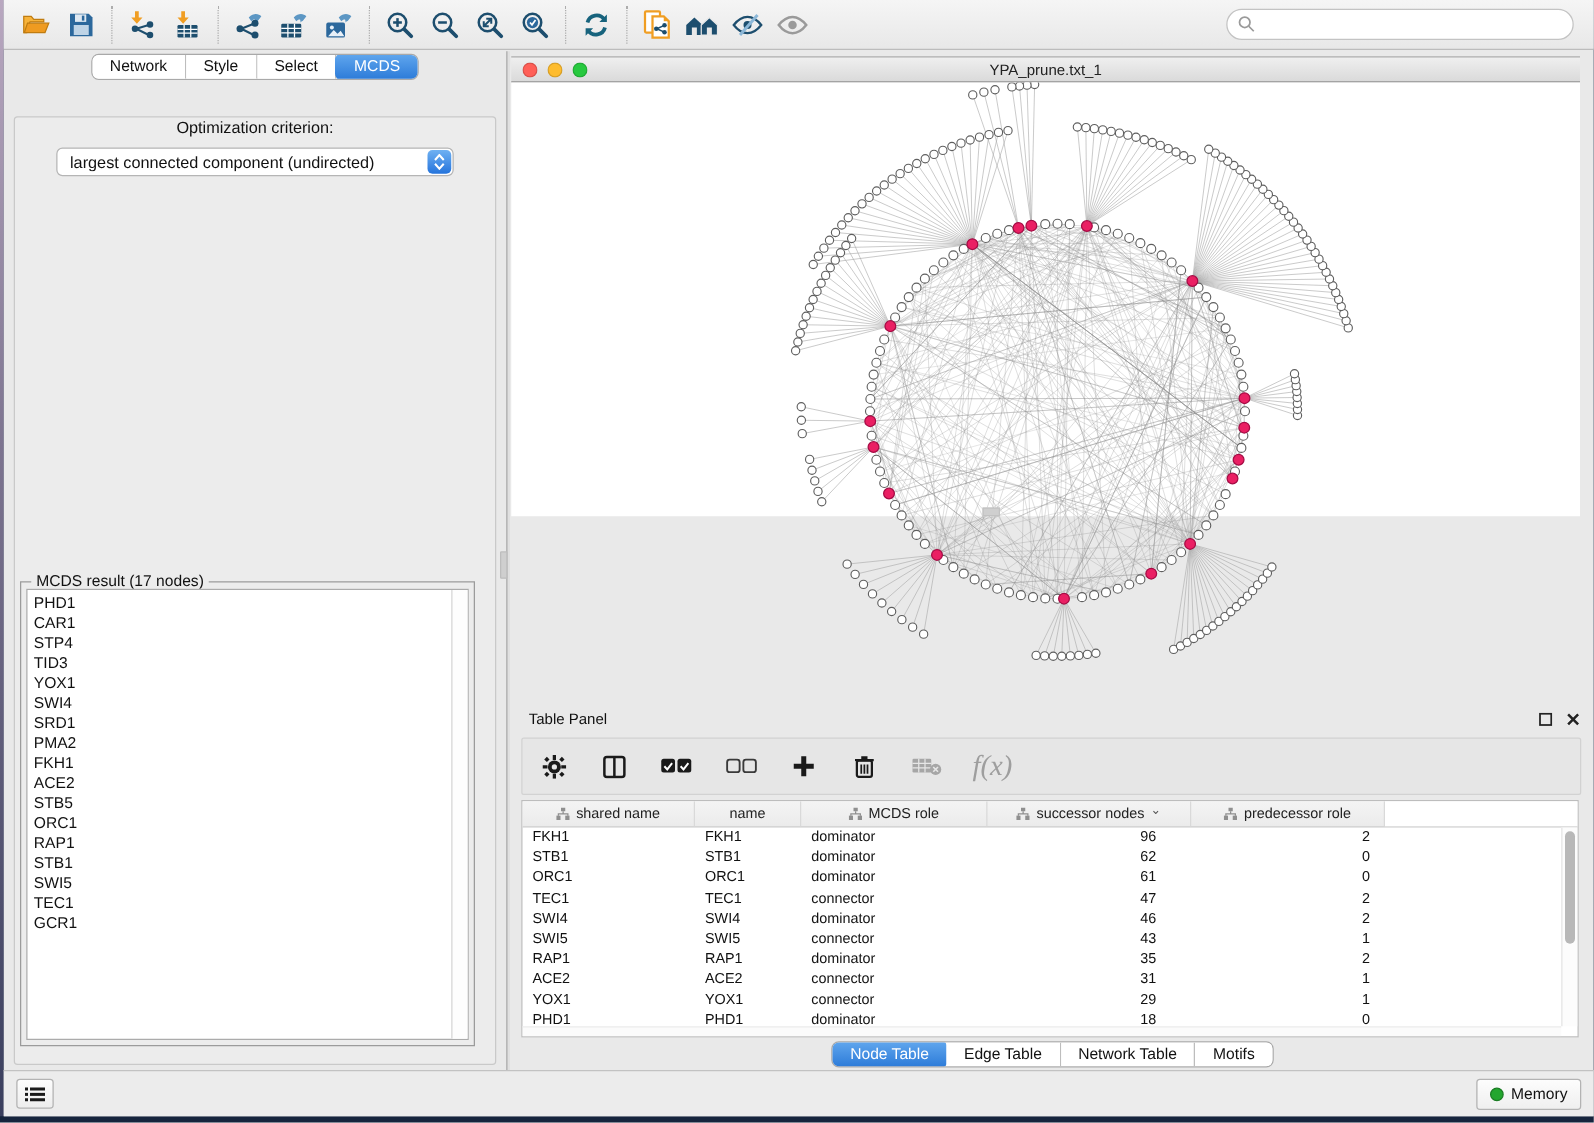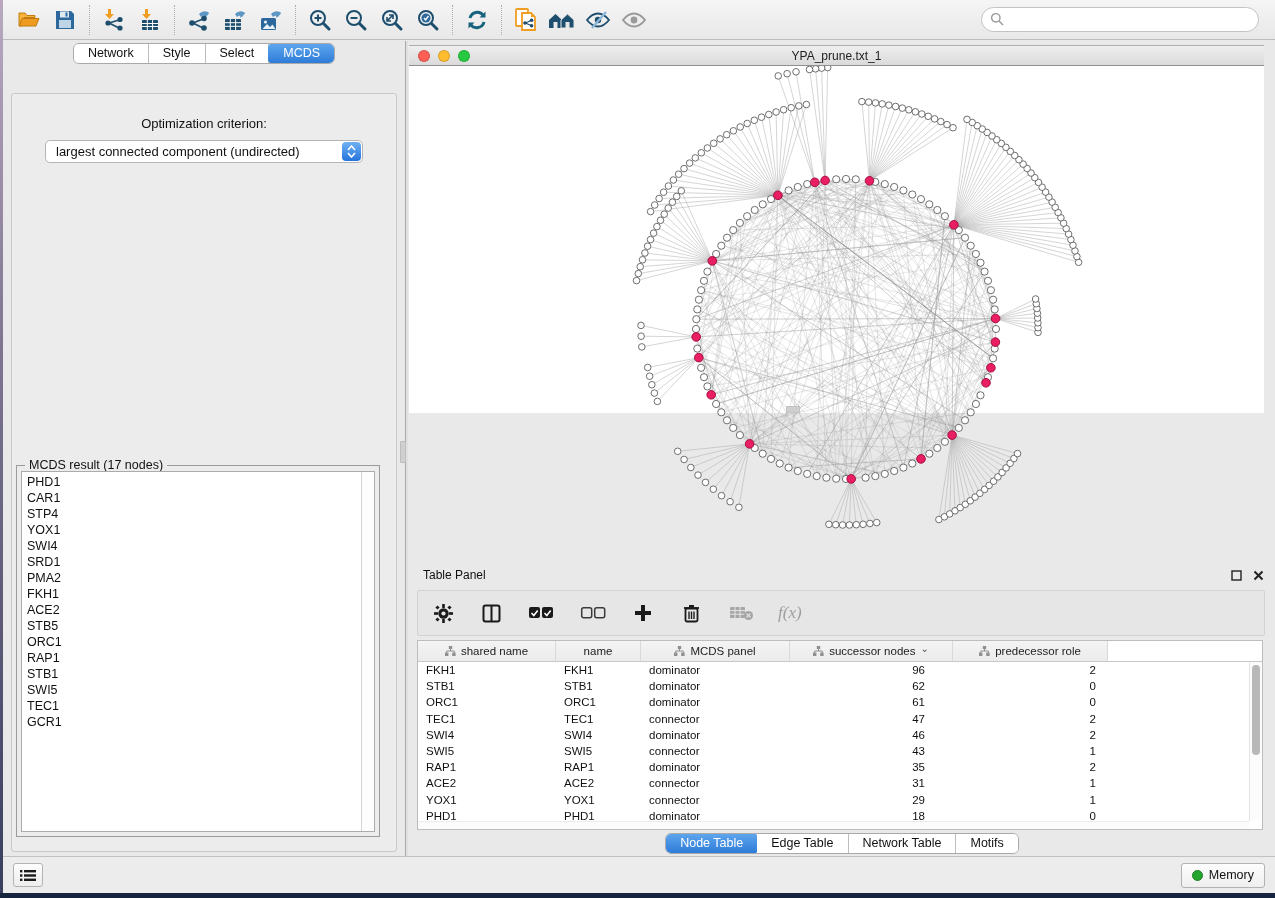--- a/index.html
+++ b/index.html
@@ -25,21 +25,21 @@
   .cpanel { position:absolute; left:0; top:0; width:402px; bottom:0; }
   .panel-head { height:26px; display:flex; align-items:center; padding:0 10px; font-size:12px; color:#111; }
   .panel-head .ctrls { margin-left:auto; display:flex; gap:8px; align-items:center; }
   .wctl { width:14px; height:14px; display:flex; align-items:center; justify-content:center; background:none; border:0; padding:0; }
   .tabs-row { display:flex; justify-content:center; margin-top:2px; }
   .seg { display:flex; border:1px solid #a9a9a9; border-radius:6px; background:#fff; overflow:hidden; height:21px; }
   .seg .tab { font-size:12.5px; color:#111; background:#fff; border:0; border-right:1px solid #bdbdbd; padding:0 14px; height:100%; line-height:19px; }
   .seg .tab:last-child { border-right:0;text-align:right; }
   .seg .tab.active { background:linear-gradient(180deg,#61a7ee,#2b7ad8); color:#fff; border-radius:5px; margin:-1px; height:21px; border-right:0; padding:0 15px; }
   .tab-content { position:absolute; left:8px; right:8px; top:52px; bottom:4px; background:#ececec; border:1px solid #c9c9c9; border-radius:3px; }
-  .opt-label { text-align:center; font-size:13px; color:#111; margin-top:22px; }
+  .opt-label { text-align:center; font-size:13px; color:#111; }
   .combo { position:relative; margin:9px auto 0; width:318px; height:23px; background:#fff; border:1px solid #b5b5b5; border-radius:5px; display:flex; align-items:center; }
   .combo-text { font-size:13px; color:#111; padding-left:10px; flex:1; white-space:nowrap; overflow:hidden; }
   .combo-step { width:19px; height:19px; margin-right:1px; border-radius:4px; background:linear-gradient(180deg,#6fb1f2,#2574dc); display:flex; flex-direction:column; align-items:center; justify-content:center; gap:1px; }
   .btn-row { display:flex; justify-content:center; gap:14px; margin-top:14px; }
   .aqua-btn { height:23px; padding:0 16px; background:#fff; border:1px solid #b5b5b5; border-radius:5px; font-size:13px; color:#111; }
   .aqua-btn.focused { box-shadow:0 0 0 3px rgba(110,170,235,.65); border-color:#7aa8d8; }
   .mcds-box { position:absolute; left:4px; right:16px; top:371px; bottom:14px; border:1px solid #9b9b9b; }
   .mcds-legend { position:absolute; top:-8px; left:8px; background:#ececec; font-size:12.5px; color:#111; padding:0 4px;text-align:right; }
   .mcds-list-wrap { position:absolute; inset:5px 4px 4px 4px; background:#fff; border:1px solid #ababab; }
   .mcds-scroll { position:absolute; top:0; bottom:0; right:0; width:13px; border-left:1px solid #d5d5d5; background:#fdfdfd; }
@@ -50,21 +50,21 @@
   .netpanel { position:absolute; left:406px; top:4px; right:11px; height:368px; }
   .net-title { height:21px; background:linear-gradient(180deg,#efefef,#dadada); border-top:1px solid #aeaeae; border-bottom:1px solid #8f8f8f; position:relative; display:flex; align-items:center; justify-content:center; font-size:12px; color:#222; }
   .lights { position:absolute; left:9px; top:4px; display:flex; gap:8px; }
   .light { width:12px; height:12px; border-radius:50%; border:0.5px solid rgba(0,0,0,.15); }
   .net-canvas { position:absolute; left:0; right:0; top:21px; bottom:0; background:#fff; }
   .net-grip { position:absolute; bottom:0; left:377px; width:14px; height:7px; background:#cfcfcf; border:1px solid #c2c2c2; }
 
   
   .tpanel { position:absolute; left:406px; top:521px; right:0; bottom:0; }
   .t-toolbar { margin:2px 10px 0 8px; height:46px; background:#e6e6e6; border:1px solid #d2d2d2; border-radius:2px; display:flex; align-items:center; padding:0 12px; gap:22px; }
-  .fx { font-family:"Liberation Serif","DejaVu Serif",serif; font-style:italic; font-size:17px; color:#9e9e9e; }
+  .fx { font-family:"Liberation Serif","DejaVu Serif",serif; font-style:italic; font-size:23px; color:#9e9e9e; }
   .grid-wrap { position:absolute; left:8px; right:12px; top:78px; bottom:26px; background:#fff; border:1px solid #bdbdbd; overflow:hidden; }
   .thead { display:flex; height:21px; background:linear-gradient(180deg,#f4f4f4,#ebebeb); border-bottom:1px solid #c9c9c9; }
   .th { display:flex; align-items:center; justify-content:center; gap:5px; font-size:11.5px; color:#222; border-right:1px solid #d9d9d9; height:100%; }
   .tr { display:flex; height:16.2px; }
   .td { font-size:11.5px; color:#111; padding-left:8px; display:flex; align-items:center; }
   .td.num { justify-content:flex-end; padding-right:28px; }
   .td.num2 { justify-content:flex-end; padding-right:12px; }
   .v-scroll { position:absolute; top:21px; bottom:8px; right:0; width:13px; background:#fcfcfc; border-left:1px solid #e3e3e3; }
   .v-thumb { position:absolute; top:3px; left:2px; width:8px; height:90px; border-radius:4px; background:#b8b8b8; }
   .h-scroll { position:absolute; left:0; right:13px; bottom:0; height:8px; background:#fbfbfb; border-top:1px solid #ececec; }
@@ -268,20 +268,21 @@
               </svg>
           </span>
         </div>
         <div class="mcds-box">
           <span class="mcds-legend">MCDS result (17 nodes)</span>
           <div class="mcds-list-wrap">
             <div class="mcds-list" id="mcds-list">
                 <div class="mcds-item">PHD1</div>
                 <div class="mcds-item">CAR1</div>
                 <div class="mcds-item">STP4</div>
+                <div class="mcds-item">TID3</div>
                 <div class="mcds-item">YOX1</div>
                 <div class="mcds-item">SWI4</div>
                 <div class="mcds-item">SRD1</div>
                 <div class="mcds-item">PMA2</div>
                 <div class="mcds-item">FKH1</div>
                 <div class="mcds-item">ACE2</div>
                 <div class="mcds-item">STB5</div>
                 <div class="mcds-item">ORC1</div>
                 <div class="mcds-item">RAP1</div>
                 <div class="mcds-item">STB1</div>
@@ -1184,21 +1185,21 @@
             </div>
             <div class="th" style="width: 149px;">
               <svg width="11" height="10" viewBox="0 0 11 10">
                 <g fill="#8f8f8f">
                   <rect x="3.8" y="0" width="3.4" height="3"></rect>
                   <rect x="0" y="6.5" width="3.4" height="3.5"></rect>
                   <rect x="7.2" y="6.5" width="3.4" height="3.5"></rect>
                 </g>
                 <path d="M5.5 3v2M1.7 6.5V5h7.6v1.5" fill="none" stroke="#8f8f8f" stroke-width="1"></path>
               </svg>
-              <span>MCDS panel</span>
+              <span>MCDS role</span>
             </div>
             <div class="th" style="width: 163px;">
               <svg width="11" height="10" viewBox="0 0 11 10">
                 <g fill="#8f8f8f">
                   <rect x="3.8" y="0" width="3.4" height="3"></rect>
                   <rect x="0" y="6.5" width="3.4" height="3.5"></rect>
                   <rect x="7.2" y="6.5" width="3.4" height="3.5"></rect>
                 </g>
                 <path d="M5.5 3v2M1.7 6.5V5h7.6v1.5" fill="none" stroke="#8f8f8f" stroke-width="1"></path>
               </svg>

